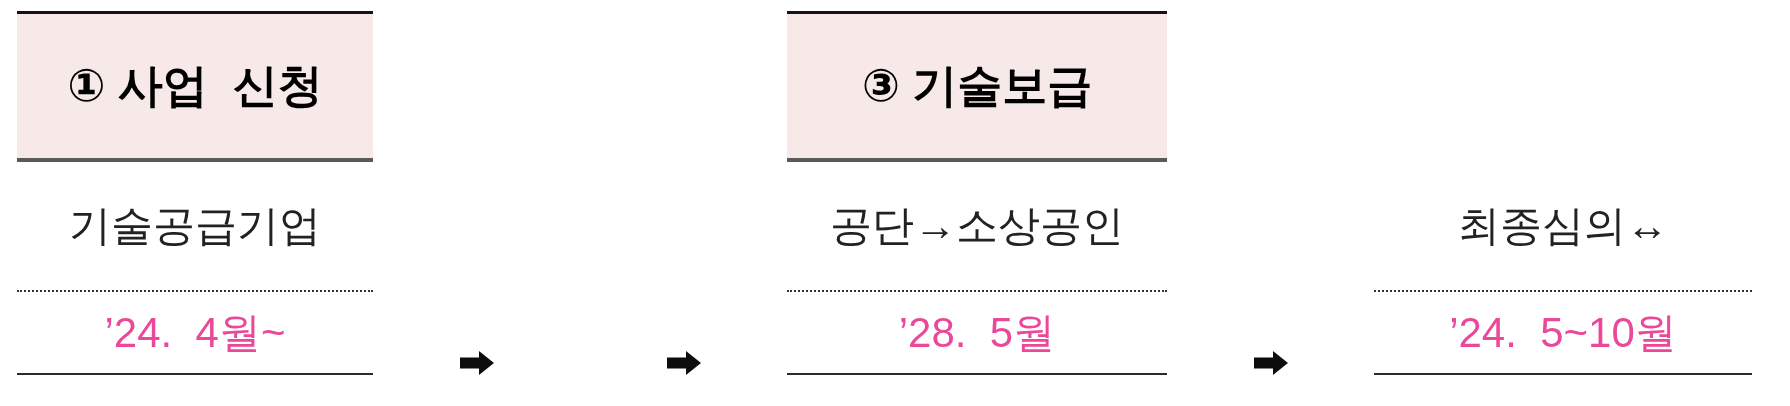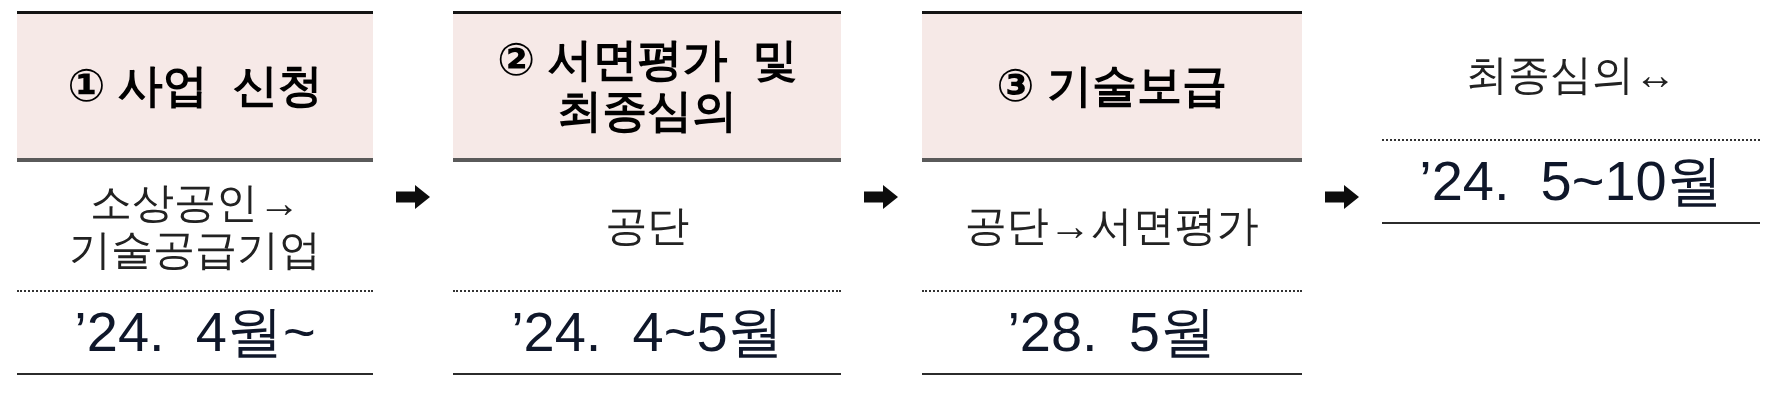--- a/index.html
+++ b/index.html
@@ -11,22 +11,22 @@
     --arrow-color:#0d0d0d;
   }
   *{box-sizing:border-box;}
   html,body{margin:0;padding:0;}
   body{
     width:1790px;height:406px;overflow:hidden;background:#ffffff;
     font-family:"Liberation Sans","DejaVu Sans",sans-serif;
     color:var(--text-color);
   }
   .flow{
-    display:flex;align-items:flex-start;
-    padding:11px 30px 0 17px;width:1790px;
+    display:flex;align-items:flex-end;
+    padding:11px 38px 0 17px;width:1790px;
   }
   .step{display:flex;flex-direction:column;flex:0 0 auto;}
   .w1{width:356px}.w2{width:388px}.w3{width:380px}.w4{width:378px}
   .step-head{
     height:151px;
     background:var(--header-bg);
     border-top:3px solid var(--header-top-border);
     border-bottom:4px solid var(--header-bottom-border);
     display:flex;flex-direction:column;justify-content:center;align-items:center;
     font-size:45px;font-weight:bold;color:#000;line-height:1.13;
@@ -35,81 +35,70 @@
   .step-body{
     height:130px;
     display:flex;flex-direction:column;justify-content:center;align-items:center;
     font-size:42px;line-height:1.12;color:#222;
     text-align:center;white-space:pre-wrap;
     border-bottom:2px dotted #333;
   }
   .step-date{
     height:83px;
     display:flex;justify-content:center;align-items:center;
-    font-size:56px;color:#0f172a;white-space:pre-wrap;
+    font-size:42px;color:#ec4899;white-space:pre-wrap;
     border-bottom:2px solid var(--line-color);
   }
   .step-date.bold{font-weight:normal;}
   .arrow-cell{
     flex:1 1 0;display:flex;justify-content:center;align-items:flex-start;
     margin-top:174px;
   }
   .arrow-cell svg{display:block;color:var(--arrow-color);}
 </style>
 </head>
 <body>
 
 <div class="flow">
 
   <section class="step w1">
     <header class="step-head">
       <span>① 사업  신청</span>
     </header>
     <div class="step-body">
-      <span>소상공인→</span>
       <span>기술공급기업</span>
     </div>
     <div class="step-date">’24.  4월~</div>
   </section>
 
   <div class="arrow-cell">
     <svg width="34" height="24" viewBox="0 0 34 24" aria-hidden="true">
       <g fill="currentColor">
         <rect x="0" y="6.5" width="19" height="11"></rect>
         <polygon points="19,0 34,12 19,24"></polygon>
       </g>
     </svg>
   </div>
 
-  <section class="step w2">
-    <header class="step-head">
-      <span>② 서면평가  및</span>
-      <span>최종심의</span>
-    </header>
-    <div class="step-body">
-      <span>공단</span>
-    </div>
-    <div class="step-date">’24.  4~5월</div>
-  </section>
 
   <div class="arrow-cell">
     <svg width="34" height="24" viewBox="0 0 34 24" aria-hidden="true">
       <g fill="currentColor">
         <rect x="0" y="6.5" width="19" height="11"></rect>
         <polygon points="19,0 34,12 19,24"></polygon>
       </g>
     </svg>
   </div>
 
   <section class="step w3">
     <header class="step-head">
       <span>③ 기술보급</span>
     </header>
     <div class="step-body">
-      <span>공단→서면평가</span>
+      <span>공단→소상공인</span>
     </div>
     <div class="step-date">’28.  5월</div>
   </section>
 
   <div class="arrow-cell">
     <svg width="34" height="24" viewBox="0 0 34 24" aria-hidden="true">
       <g fill="currentColor">
         <rect x="0" y="6.5" width="19" height="11"></rect>
         <polygon points="19,0 34,12 19,24"></polygon>
       </g>

